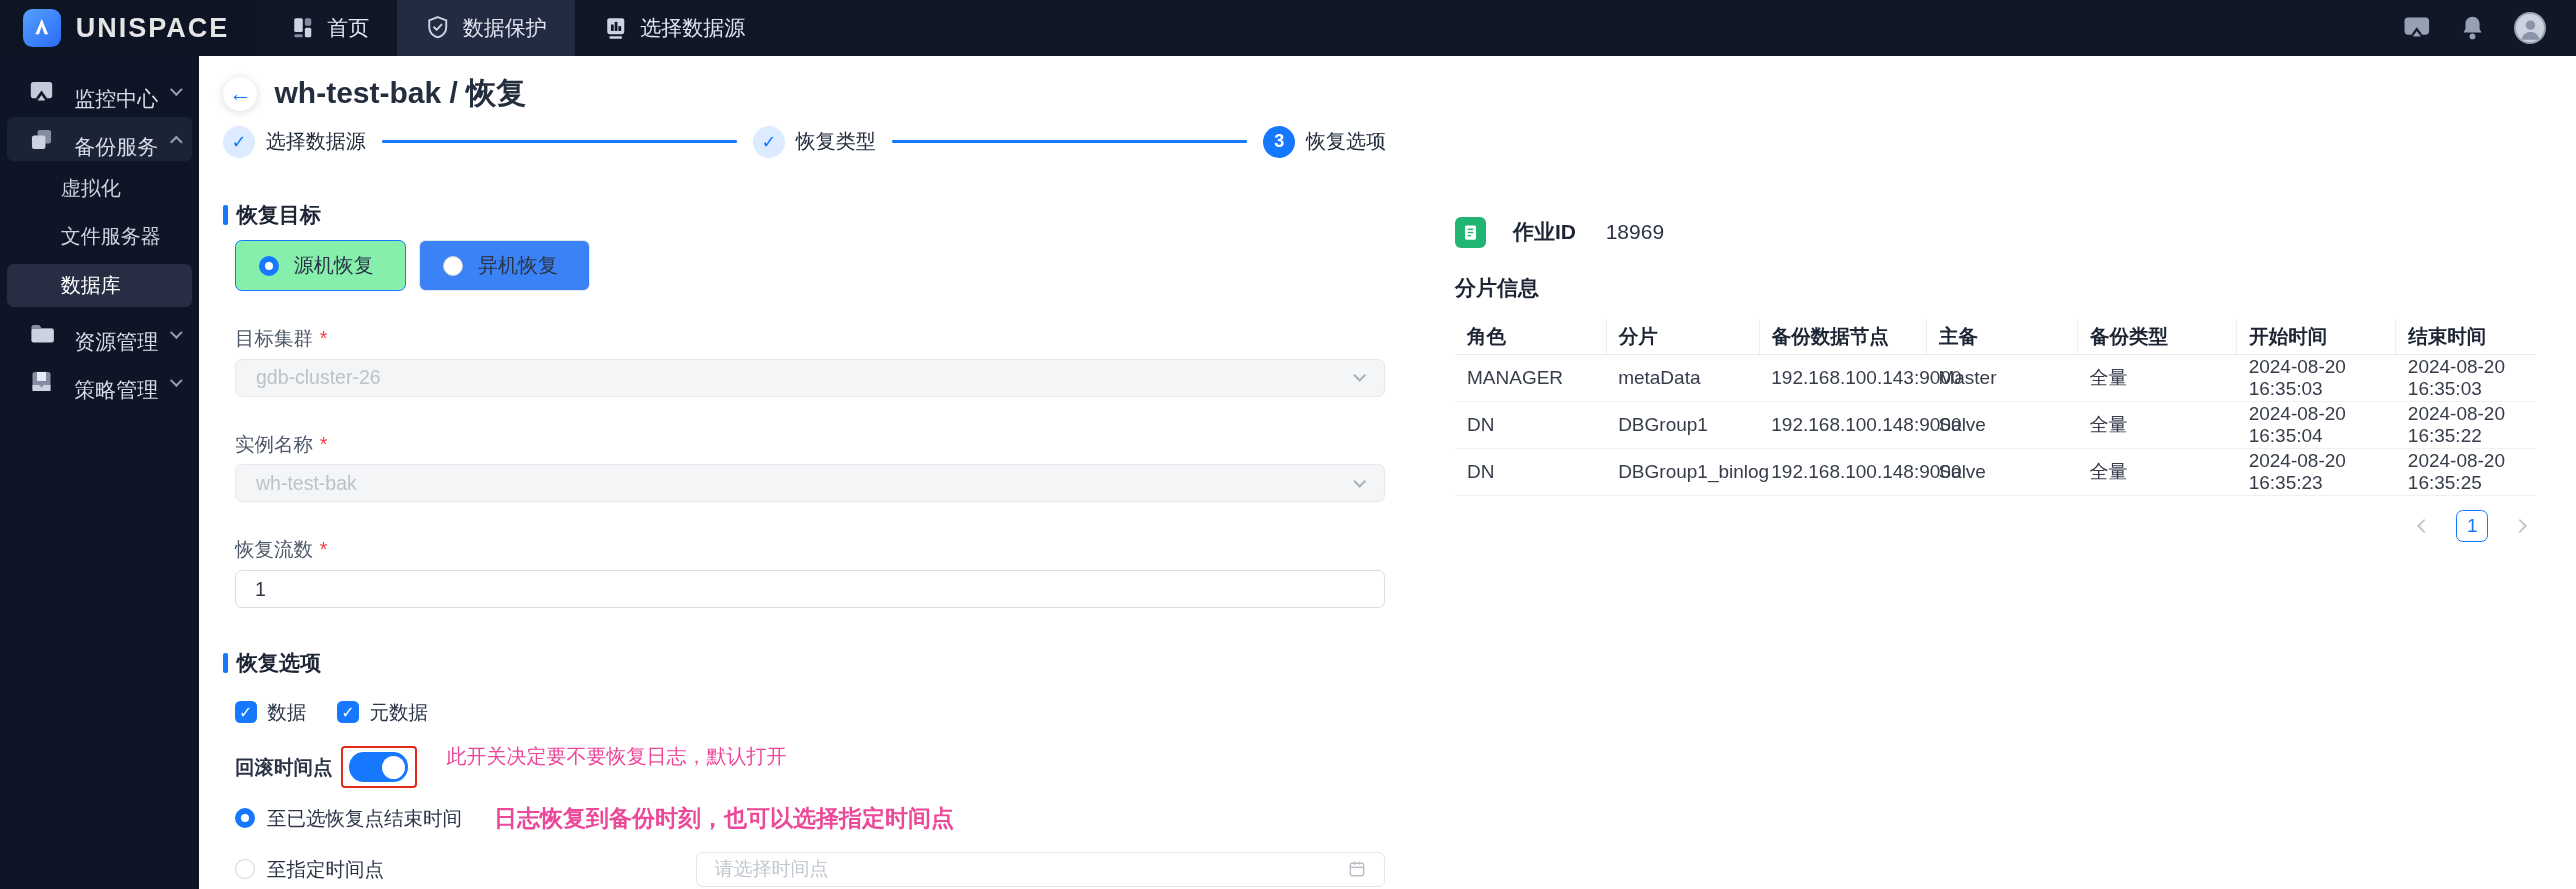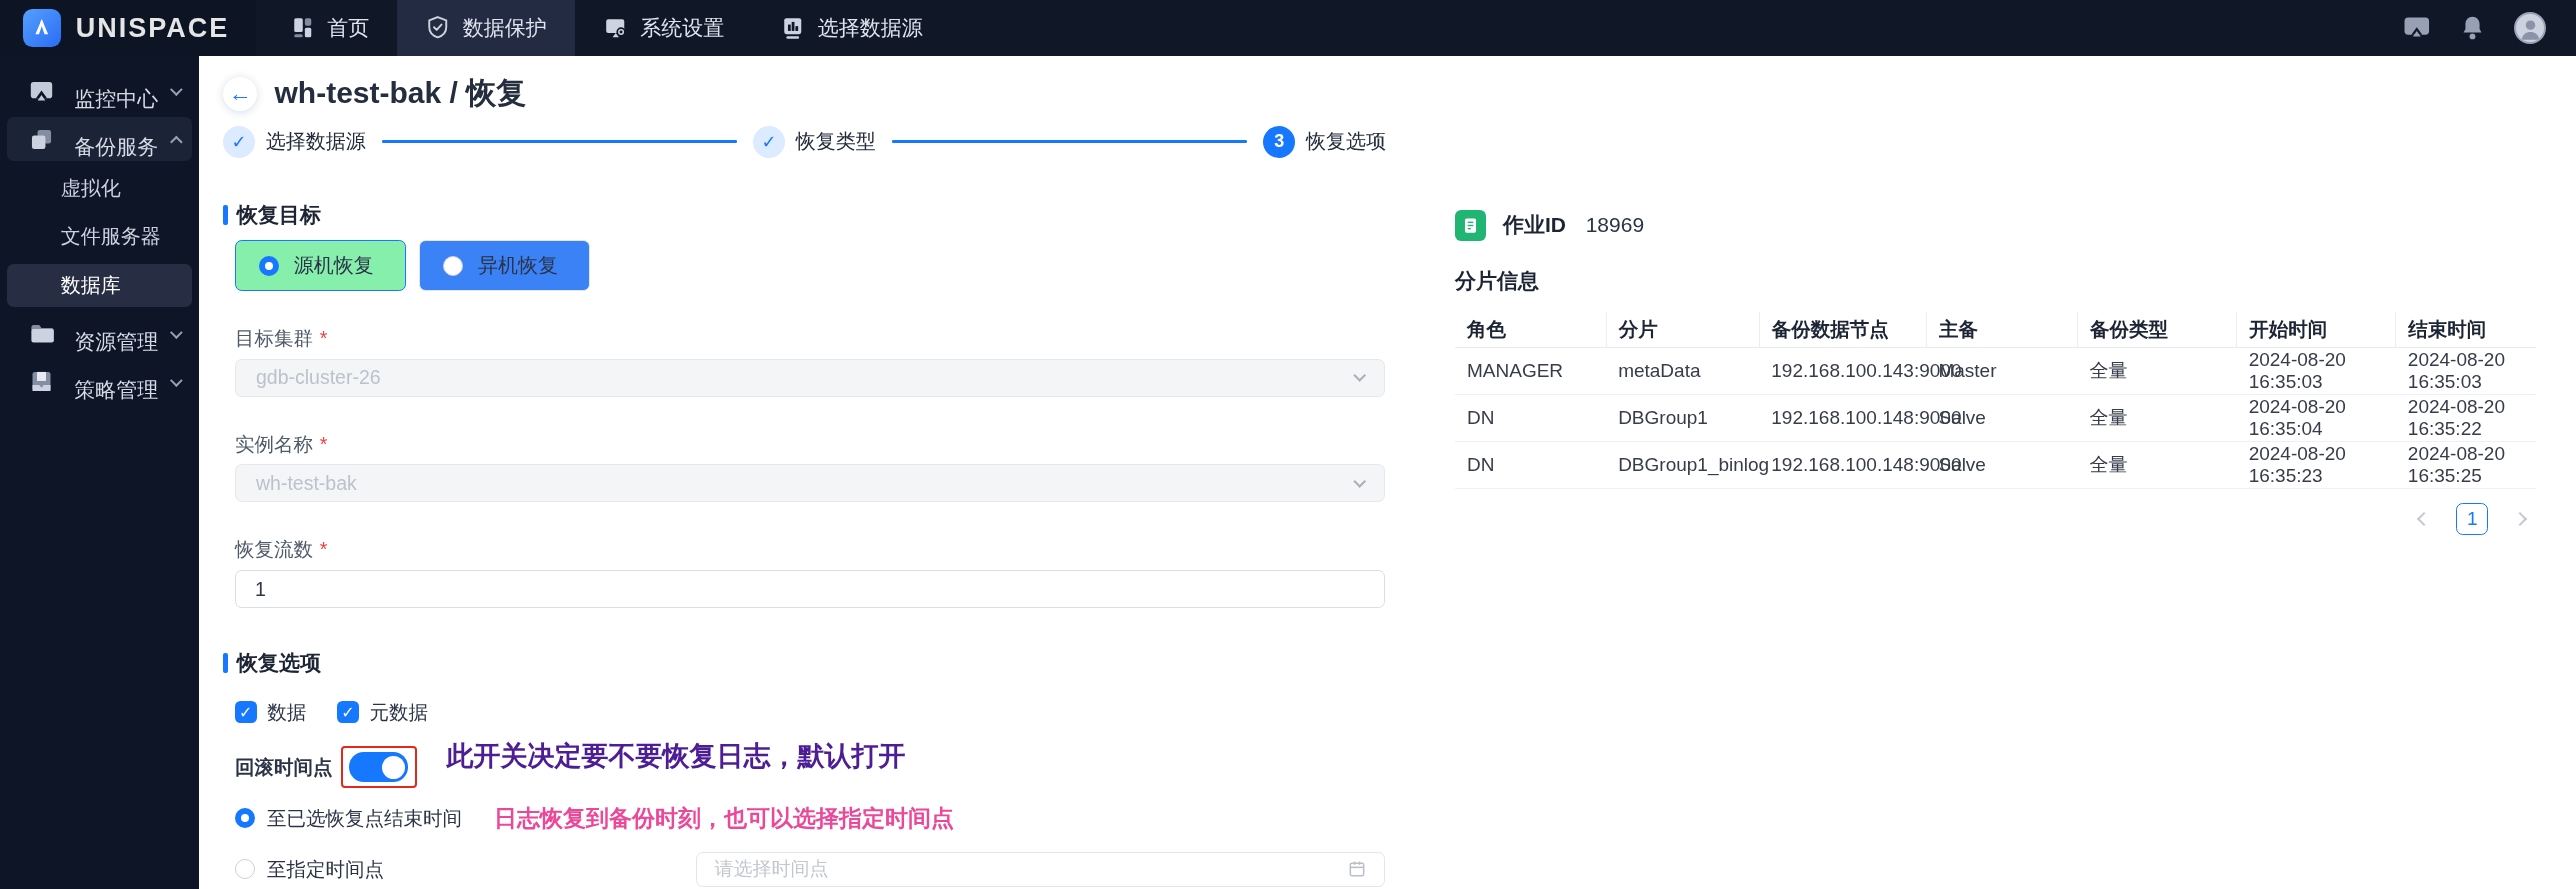--- a/index.html
+++ b/index.html
@@ -82,32 +82,32 @@
   .cb-row { display:flex; align-items:center; gap:31px; margin:23px 0 0 12px; }
   .cb-item { display:flex; align-items:center; gap:10.7px; font-size:19.5px; color:#2b3447; cursor:pointer; }
   .checkbox { width:21.5px; height:21.5px; border-radius:5.4px; background:#1677ff; color:#fff;
     display:flex; align-items:center; justify-content:center; font-size:16px; font-weight:700; }
 
   .toggle-row { display:flex; align-items:center; margin:17.5px 0 0 12px; height:48px; }
   .toggle-label { font-size:19.5px; font-weight:700; color:#2b3447; }
   .red-box { border:2.7px solid #e3281e; border-radius:4px; padding:4px 6.7px; margin-left:8px; display:flex; align-items:center; }
   .switch { width:59px; height:29.6px; border-radius:14.8px; background:#1677ff; position:relative; cursor:pointer; }
   .knob { position:absolute; right:3.4px; top:3.4px; width:23px; height:23px; border-radius:50%; background:#fff; }
-  .red-note { color:#4c1d95; font-size:27px; font-weight:700; margin-left:29.6px; position:relative; top:-10.7px; white-space:nowrap; }
+  .red-note { color:#ec4899; font-size:20px; font-weight:400; margin-left:29.6px; position:relative; top:-10.7px; white-space:nowrap; }
   .red-note2 { color:#ec4899; font-size:23px; font-weight:700; margin-left:32px; white-space:nowrap; }
 
   .radio-row { display:flex; align-items:center; margin:9.4px 0 0 12px; height:35px; }
   .radio-lbl { margin-left:12px; font-size:19.5px; color:#2b3447; }
   .radio-row2 { position:relative; margin:14.8px 0 0 12px; height:38px; display:flex; align-items:center; }
   .dt-input { position:absolute; left:461px; top:1.3px; width:689px; height:35px; border:0.7px solid #e2e5ea; border-radius:6.7px;
     display:flex; align-items:center; padding:0 17.5px; font-size:19px; color:#c2c7d0; background:#fff; cursor:text; }
   .dt-input .cal { margin-left:auto; }
 
   
-  .job-row { display:flex; align-items:center; gap:17px; height:32px; margin-top:12px; }
+  .job-row { display:flex; align-items:center; gap:27px; height:32px; margin-top:19px; }
   .job-icon { width:31px; height:31px; border-radius:6px; background:#21b573; display:flex; align-items:center; justify-content:center; }
   .job-label { font-size:21px; font-weight:700; color:#1d2535; }
   .job-id { font-size:21px; color:#2b3447; margin-left:2.7px; }
   .shard-title { margin-top:25.5px; font-size:21px; font-weight:700; color:#1d2535; }
 
   table.shards { margin-top:17.5px; width:1081px; border-collapse:collapse; table-layout:fixed; }
   .shards th { text-align:left; font-size:19.5px; font-weight:700; color:#1d2535; height:35px; padding-left:12px;
     border-bottom:0.7px solid #e8eaee; }
   .shards th + th { border-left:0.7px solid #eceef2; }
   .shards td { font-size:19px; color:#363c49; height:47px; padding-left:12px; border-bottom:0.7px solid #eef0f4; }
@@ -143,29 +143,20 @@
           <rect x="14" y="12" width="6" height="9" rx="1.5" fill="#cdd3e0"></rect>
         </svg>
       <span>首页</span>
     </div>
     <div class="nav-item active">
       <svg width="25.5" height="25.5" viewBox="0 0 24 24">
           <path d="M12 2l8 3v6.2c0 4.8-3.3 8.3-8 9.8-4.7-1.5-8-5-8-9.8V5z" fill="none" stroke="#cdd3e0" stroke-width="1.8"></path>
           <path d="M8.5 11.5l2.5 2.5 4.5-5" fill="none" stroke="#cdd3e0" stroke-width="1.8" stroke-linecap="round" stroke-linejoin="round"></path>
         </svg>
       <span>数据保护</span>
-    </div>
-    <div class="nav-item">
-      <svg width="25.5" height="25.5" viewBox="0 0 24 24">
-          <rect x="3" y="4" width="17" height="13" rx="2" fill="#cdd3e0"></rect>
-          <path d="M12 17l3 4h-6z" fill="#cdd3e0"></path>
-          <circle cx="17" cy="16" r="3.6" fill="#cdd3e0" stroke="#101828" stroke-width="1.6"></circle>
-          <circle cx="17" cy="16" r="1.4" fill="#101828"></circle>
-        </svg>
-      <span>系统设置</span>
     </div>
     <div class="nav-item">
       <svg width="25.5" height="25.5" viewBox="0 0 24 24">
           <rect x="4" y="3" width="16" height="15" rx="2" fill="#cdd3e0"></rect>
           <rect x="7.5" y="9" width="2.6" height="6" fill="#101828"></rect>
           <rect x="11" y="6.5" width="2.6" height="8.5" fill="#101828"></rect>
           <rect x="14.5" y="10.5" width="2.6" height="4.5" fill="#101828"></rect>
           <rect x="6" y="20" width="12" height="2.4" rx="1.2" fill="#cdd3e0"></rect>
         </svg>
       <span>选择数据源</span>

